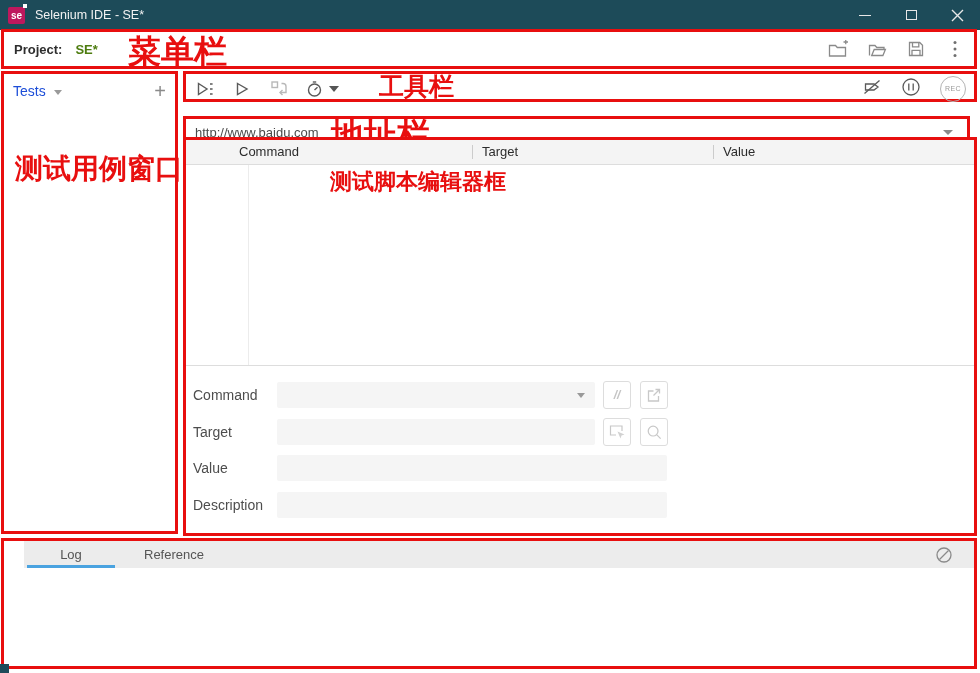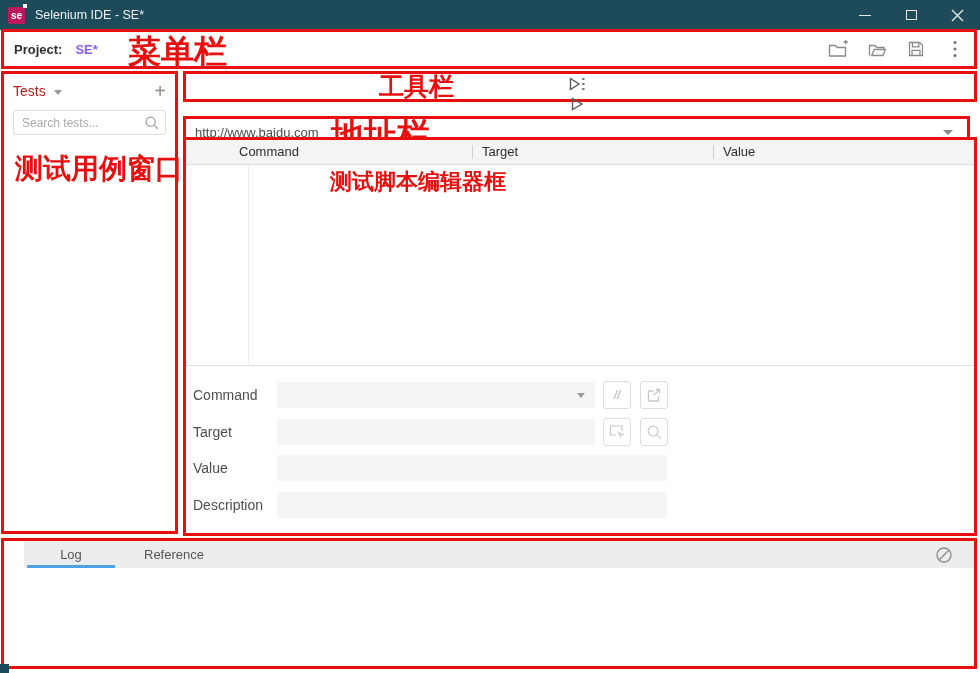--- a/index.html
+++ b/index.html
@@ -17,36 +17,36 @@
   .winbtn{width:46px;height:30px;display:flex;align-items:center;justify-content:center;cursor:default;}
   .min-glyph{width:12px;height:0;border-bottom:1.6px solid #e8e8e8;}
   .max-glyph{width:11px;height:10px;border:1.4px solid #e8e8e8;}
   
   .redbox{position:absolute;border:3px solid #e80f0f;background:#fff;}
   .annotation{position:absolute;color:#e80f0f;font-family:"DejaVu Serif", serif;font-weight:bold;line-height:1.05;white-space:nowrap;}
   
   .box-menubar{left:1px;top:29px;width:976px;height:40px;}
   .menubar-content{position:relative;height:34px;display:flex;align-items:center;padding-left:10px;}
   .project-label{font-size:13px;font-weight:bold;color:#2e2e2e;}
-  .project-name{font-size:13px;font-weight:bold;color:#8b5cf6;margin-left:13px;}
+  .project-name{font-size:13px;font-weight:bold;color:#4d7c0f;margin-left:13px;}
   .annotation-menubar{left:124px;top:3px;font-size:33px;}
   .menubar-icons{margin-left:auto;display:flex;align-items:center;gap:17px;margin-right:8px;}
   .menubar-icons .icon-btn{display:flex;align-items:center;justify-content:center;width:22px;height:22px;}
   
   .box-sidebar{left:1px;top:71px;width:177px;height:463px;}
   .tests-header{height:30px;display:flex;align-items:center;padding:0 9px;margin-top:2px;}
-  .tests-label{font-size:14px;color:#b91c1c;}
+  .tests-label{font-size:14px;color:#1d4ed8;}
   .caret-sm{width:0;height:0;border-left:4.5px solid transparent;border-right:4.5px solid transparent;border-top:5px solid #9a9a9a;margin-left:8px;margin-top:2px;}
   .add-test{margin-left:auto;font-size:20px;color:#8a8a8a;font-weight:300;line-height:18px;}
   .search-box{margin:4px 9px 0 9px;height:25px;border:1px solid #dcdcdc;border-radius:3px;display:flex;align-items:center;padding:0 6px 0 8px;}
   .search-placeholder{font-size:12px;color:#ababab;flex:1;}
   .annotation-sidebar{left:11px;top:80px;font-size:28px;}
   
   .box-toolbar{left:183px;top:71px;width:794px;height:31px;}
-  .toolbar-content{position:relative;height:29px;display:flex;align-items:center;padding-left:8px;flex-direction:column;}
+  .toolbar-content{position:relative;height:29px;display:flex;align-items:center;padding-left:8px;}
   .tool-icon{width:22px;height:22px;display:flex;align-items:center;justify-content:center;margin-right:15px;}
   .timer-wrap{display:flex;align-items:center;margin-right:0;}
   .caret-dn{width:0;height:0;border-left:5px solid transparent;border-right:5px solid transparent;border-top:6px solid #555;margin-left:4px;}
   .annotation-toolbar{left:193px;top:0;font-size:25px;}
   .toolbar-right{margin-left:auto;display:flex;align-items:center;gap:18px;margin-right:8px;}
   .rec-btn{width:26px;height:26px;border:1.5px solid #b4b4b4;border-radius:50%;display:flex;align-items:center;justify-content:center;font-size:7px;color:#9a9a9a;letter-spacing:.4px;}
   
   .box-addressbar{left:183px;top:116px;width:787px;height:33px;}
   .address-content{position:relative;height:27px;display:flex;align-items:center;}
   .url-text{font-size:13px;color:#4a4a4a;padding-left:9px;}
@@ -140,27 +140,20 @@
     </div>
   </div>
 </div>
 
 <div class="redbox box-sidebar">
   <div class="tests-header">
     <span class="tests-label">Tests</span>
     <i class="caret-sm"></i>
     <span class="add-test">+</span>
   </div>
-  <div class="search-box">
-    <span class="search-placeholder">Search tests...</span>
-    <svg width="15" height="15" viewBox="0 0 18 18" fill="none" stroke="#9a9a9a" stroke-width="1.4">
-      <circle cx="8" cy="8" r="5.5"></circle>
-        <path d="M12.2 12.2 L16.5 16.5"></path>
-    </svg>
-  </div>
   <div class="annotation annotation-sidebar">测试用例窗口</div>
 </div>
 
 <div class="redbox box-toolbar">
   <div class="toolbar-content">
     <div class="tool-icon">
       <svg width="20" height="20" viewBox="0 0 20 20" fill="none" stroke="#5a5a5a" stroke-width="1.4">
         <path d="M3.5 4.5 L12 10 L3.5 15.5 Z"></path>
           <path d="M15 5 h2.6 M15 10 h2.6 M15 15 h2.6"></path>
       </svg>

